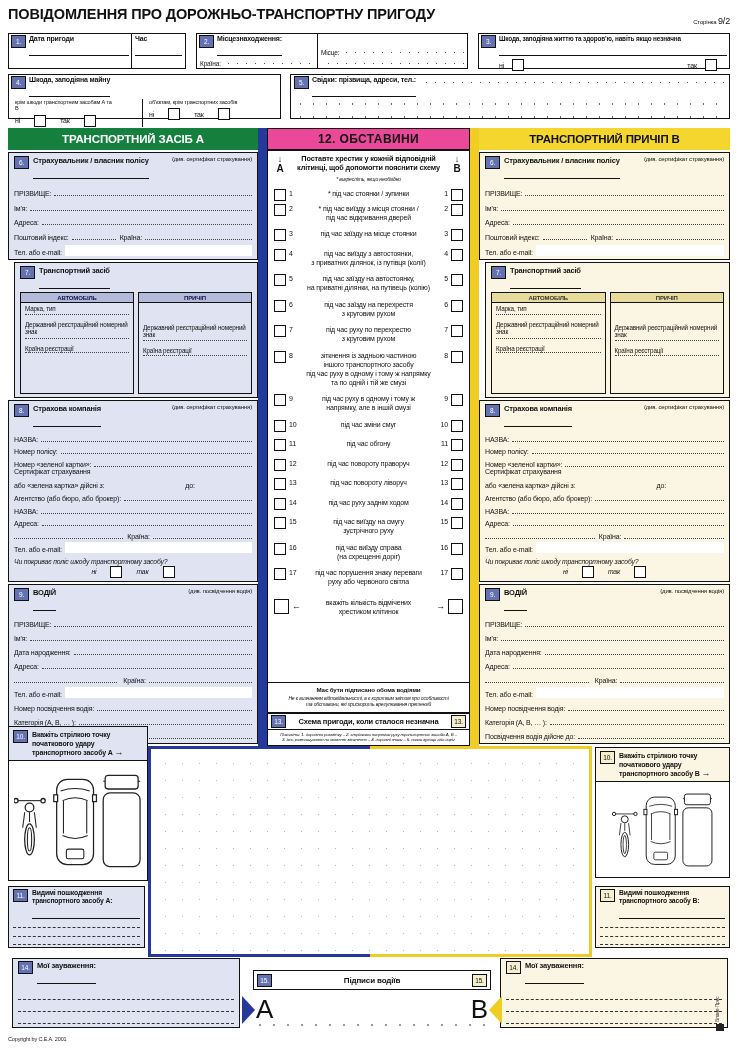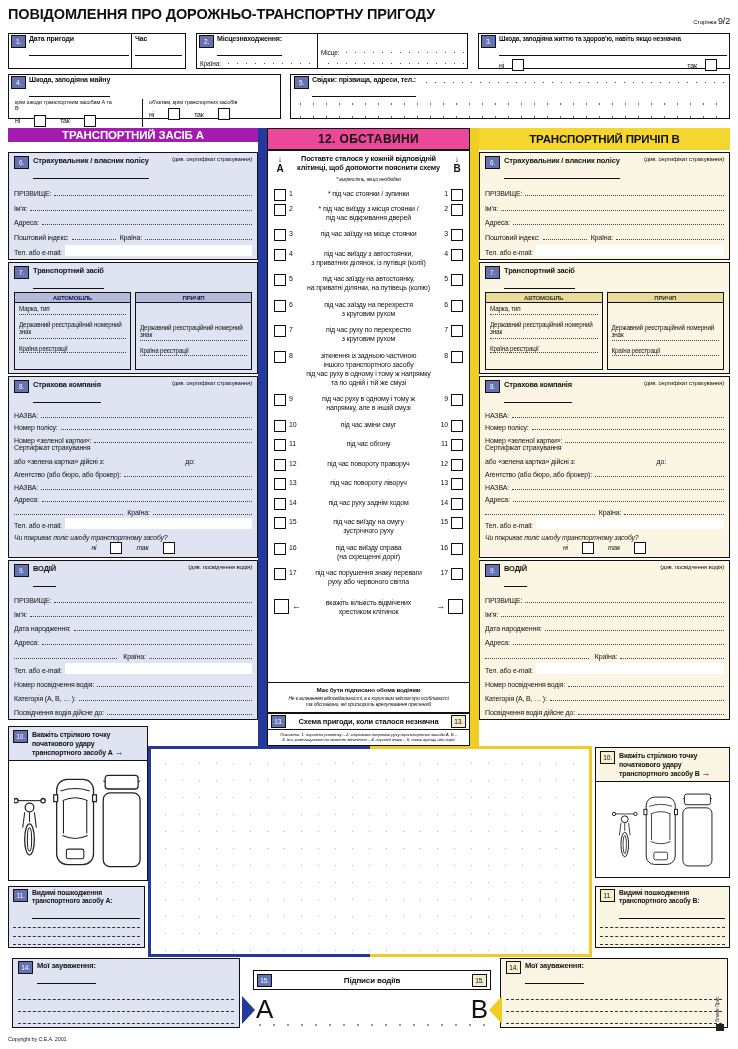--- a/index.html
+++ b/index.html
@@ -27,21 +27,21 @@
   .col{display:flex;flex-direction:column;gap:2px;}
   .sec{border:1.2px solid #111;padding:3px 5px;box-sizing:border-box;overflow:hidden;display:flex;flex-direction:column;}
   #colA .sec{background:#dfe3f2;}
   #colB .sec{background:#fbf6e3;}
   .sechead{display:flex;align-items:flex-start;gap:4px;margin-bottom:3px;}
   .sectitle{font-weight:bold;font-size:7.5px;}
   .secnote{font-size:6px;margin-left:auto;white-space:nowrap;}
   .frow{display:flex;align-items:flex-end;font-size:7px;}
   .flab{white-space:nowrap;}
   .sec6{height:108px;}.sec6 .frow{height:17px;}
-  .sec7{height:112px;}
+  .sec7{height:136px;margin-left:6px;}
   .sec8{height:182px;}.sec8 .frow{height:13.5px;}
   .sec9{height:160px;}.sec9 .frow{height:15.5px;}
   .subwrap{display:flex;gap:4px;flex:1;}
   .subbox{flex:1;border:1px solid #111;display:flex;flex-direction:column;}
   .subhead{text-align:center;font-weight:bold;font-size:6px;border-bottom:1px solid #111;padding:1.5px 0;}
   #colA .subhead{background:#b4bad9;color:#14144a;}
   #colB .subhead{background:#e8dc9c;color:#333;}
   .subbody{padding:2px 4px;font-size:6.3px;line-height:7.2px;display:flex;flex-direction:column;}
   .subbody .dots{margin:2px 0 6px 0;height:5px;}
   .white-input{flex:1;background:#fff;height:11px;margin-left:3px;}
@@ -182,21 +182,21 @@
 <div class="abs bx" style="left:290px;top:74px;width:440px;height:45px;padding:1px 3px;">
   <div class="tophead">
       <span class="badge">5.</span>
     <span class="cellhead u">Свідки: прізвища, адреси, тел.:</span>
     <span class="lead" style="height:10px;"></span>
     </div>
   <div class="wrow"></div>
   <div class="wrow"></div>
 </div>
 
-<div class="abs colhdr" style="left:8px;top:128px;width:250px;height:14px;background:#a21caf;color:#fff;">ТРАНСПОРТНИЙ ЗАСІБ А</div>
+<div class="abs colhdr" style="left:8px;top:128px;width:250px;height:22px;background:#15803d;color:#fff;">ТРАНСПОРТНИЙ ЗАСІБ А</div>
 <div class="abs colhdr" style="left:267px;top:128px;width:203px;height:22px;border:1.6px solid #111;background:#ec4899;font-size:12px;letter-spacing:0.4px;">12. ОБСТАВИНИ</div>
 <div class="abs colhdr" style="left:479px;top:128px;width:251px;height:22px;background:#f5d62f;color:#111;">ТРАНСПОРТНИЙ ПРИЧІП В</div>
 
 <div class="abs" style="left:258px;top:128px;width:9px;height:618px;background:#24399b;"></div>
 <div class="abs" style="left:470px;top:128px;width:9px;height:618px;background:#f0cd25;"></div>
 
 <div id="colA" class="abs col" style="left:8px;top:152px;width:250px;">
   <section class="sec sec6">
     <div class="sechead">
         <span class="badge">6.</span>
@@ -522,21 +522,21 @@
       </div>
   </section>
 </div>
 
 <div id="circ" class="abs" style="left:267px;top:150px;width:203px;height:563px;">
   <div class="cinstr">
     <span class="cside">
         <span>↓</span>
         <span style="font-size:10px;">A</span>
       </span>
-    <span class="mid pre">Поставте сталося у кожній відповідній
+    <span class="mid pre">Поставте хрестик у кожній відповідній
 клітинці, щоб допомогти пояснити схему</span>
     <span class="cside">
         <span>↓</span>
         <span style="font-size:10px;">B</span>
       </span>
   </div>
   <div class="cnote">* викресліть, якщо необхідно</div>
   <div id="circ-list">
       <div class="crow">
         <span class="cb"></span>

